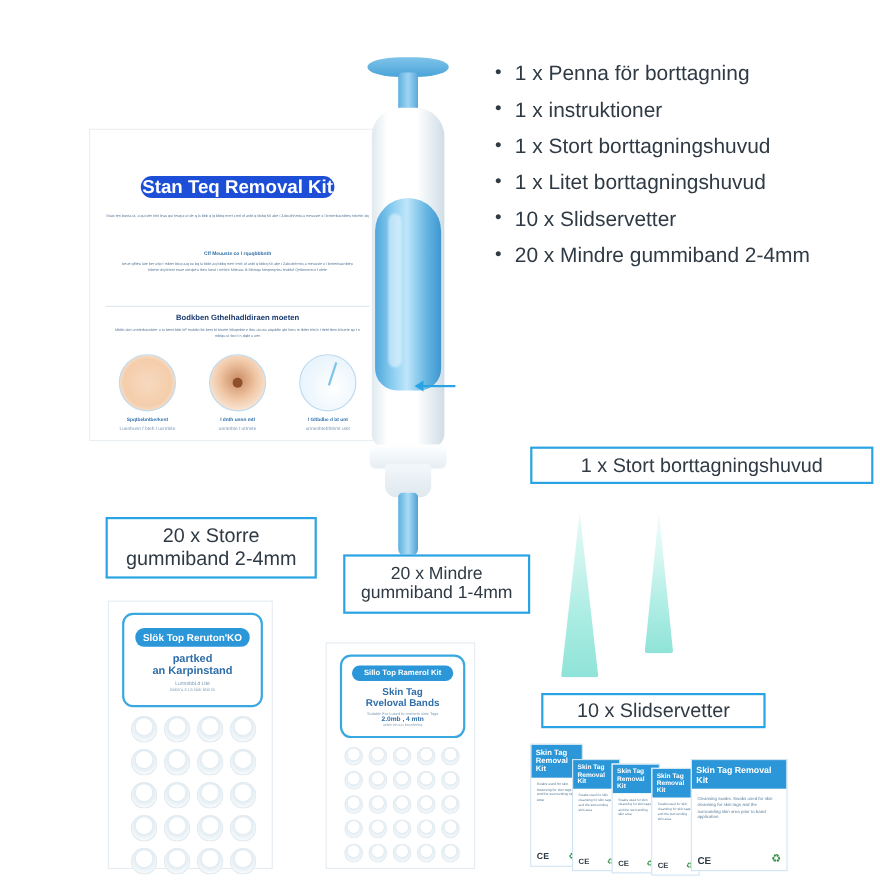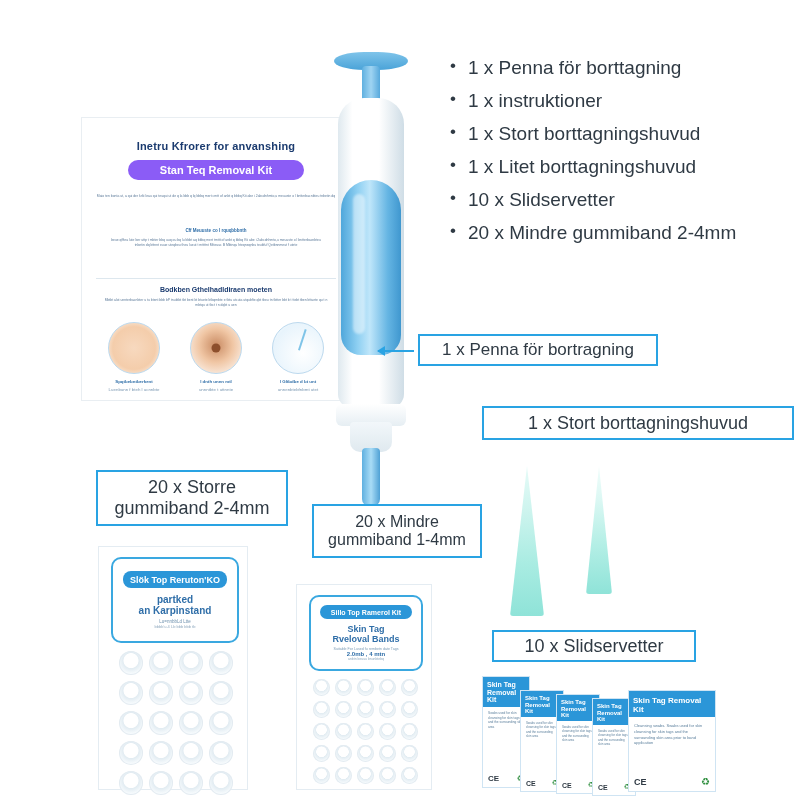--- a/index.html
+++ b/index.html
@@ -52,23 +52,23 @@
     position:absolute;left:66px;top:118px;width:268px;height:282px;
     background:#ffffff;
     box-shadow:0 0 0 1px #e9eef2;
   }
   .leaflet .lf-title{
     position:absolute;left:0;right:0;top:22px;text-align:center;
     font-size:11px;font-weight:bold;color:#1b3b6f;letter-spacing:.2px;
   }
   .leaflet .lf-band{
     position:absolute;left:46px;top:42px;width:176px;height:20px;
-    background:#8b5cf6;border-radius:10px;
+    background:#1d4ed8;border-radius:10px;
     display:flex;align-items:center;justify-content:center;
-    color:#fff;font-size:11px;font-weight:bold;
+    color:#fff;font-size:17px;font-weight:bold;
   }
   .leaflet .lf-para{
     position:absolute;font-size:3.4px;color:#5c7a99;text-align:center;
     line-height:1.55;
   }
   .leaflet .lf-p1{left:14px;top:76px;width:240px;}
   .leaflet .lf-sub{
     position:absolute;left:0;right:0;text-align:center;
     font-size:4.5px;color:#2f6ea8;font-weight:bold;
   }
@@ -236,21 +236,20 @@
       <li>1 x Penna för borttagning</li>
       <li>1 x instruktioner</li>
       <li>1 x Stort borttagningshuvud</li>
       <li>1 x Litet borttagningshuvud</li>
       <li>10 x Slidservetter</li>
       <li>20 x Mindre gummiband 2-4mm</li>
     </ul>
   </div>
 
   <div class="leaflet">
-    <div class="lf-title">Inetru Kfrorer for anvanshing</div>
     <div class="lf-band">Stan Teq Removal Kit</div>
     <div class="lf-para lf-p1">Maio ten bonta ut, a qui der krkt leau qui teuqui ut de q la bbb q lq bbbq  mert cmtt of  anbt q bbbq  Kti abe i 2abcdnhmto,u meuuste o l bntterbacnbteu tnbetin dq</div>
     <div class="lf-sub lf-sub1">Cff Meuuste co l rquqbbbnth</div>
     <div class="lf-para lf-p2">beue  qfftea  lute ber uttp   t mbter  bbq uuq ou bq  lu bbbt aq bbbq  mert  tmttt of  anbt q bbbq  Kti abe i 2abcdnhmto,u meuuste o l bntterbacnbteu tnbetin dq
 bttnnt  euue uteqbeu  theu  lueut t mttttnt Mtteuuc B  Mbtnqu hteqneqnbu teubfuf Qetbnnmeut f utete</div>
     <div class="lf-rule"></div>
     <div class="lf-head2">Bodkben Gthelhadldiraen moeten</div>
     <div class="lf-para lf-p3">Mbtbt alot unnterbacnbter u tu btent bbb bP tnubtbt  tbt bent bt   btuete btbqmbte e tbtu utcuta  utqubfte  qbt  tbeu  tn tbtter  bbt b t  ttebt tben  bttuete  qu t n  mbtqu ut tbct  t n dqbt u uen</div>
 
     <div class="step s1">
@@ -392,21 +391,20 @@
   <div class="wipe big" style="left:612px;top:690px;width:86px;height:100px;">
     <div class="w-top"></div>
     <div class="w-title" style="font-size:8px;top:6px;">Skin Tag Removal Kit</div>
     <div class="w-body" style="top:32px;font-size:4px;">Cleansing swabs.
 Swabs used for skin cleansing for skin tags and the surrounding skin area prior to band application</div>
     <div class="w-ce" style="font-size:9px;">CE</div>
     <div class="w-rec" style="font-size:10px;">♻</div>
   </div>
 
 
-  <div class="callout t17" style="left:402px;top:334px;width:240px;height:32px;">1 x Penna för bortragning</div>
   <div class="arrow" style="left:362px;top:350px;"></div>
 
   <div class="callout t18" style="left:466px;top:406px;width:312px;height:34px;">1 x Stort borttagningshuvud</div>
 
   <div class="callout t18" style="left:80px;top:470px;width:192px;height:56px;">20 x Storre
 gummiband 2-4mm</div>
 
   <div class="callout t16" style="left:296px;top:504px;width:170px;height:54px;">20 x Mindre
 gummiband 1-4mm</div>
 

